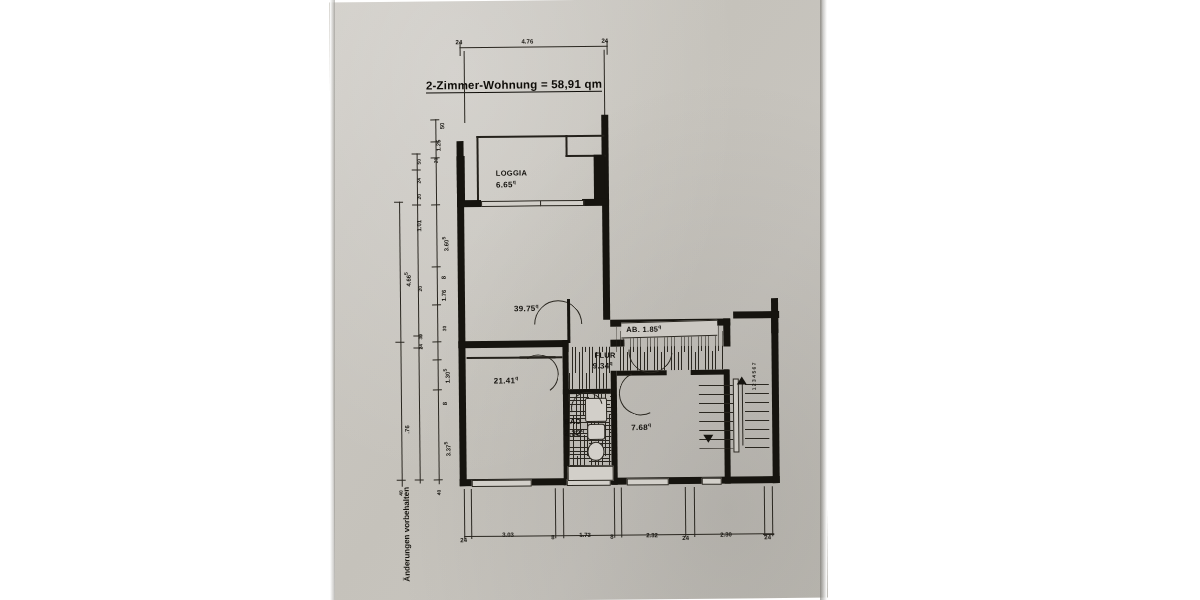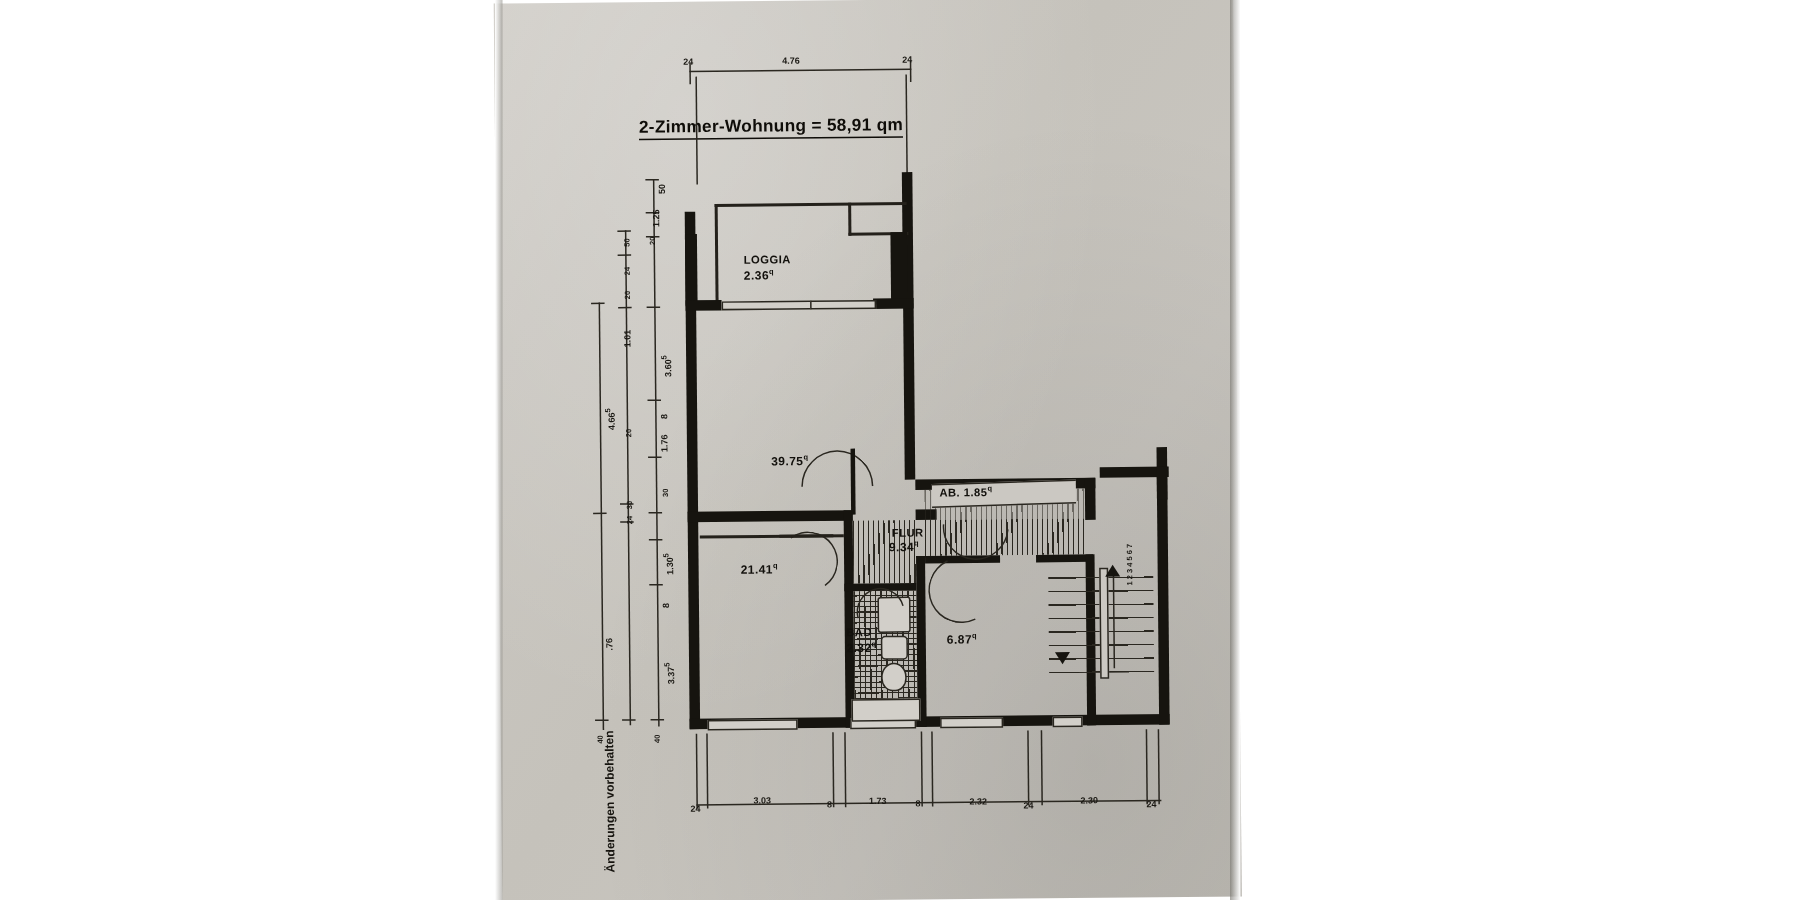--- a/index.html
+++ b/index.html
@@ -163,21 +163,21 @@
     <div class="swing" style="left:618px;top:372px;width:42px;height:42px;
          border-color:#2a2720;border-right-color:transparent;border-top-color:transparent;
          transform:rotate(20deg);"></div>
 
     <div class="swing" style="left:570px;top:392px;width:30px;height:30px;
          border-color:#2a2720;border-right-color:transparent;border-bottom-color:transparent;
          transform:rotate(30deg);"></div>
 
     <div class="lbl name" style="left:497px;top:168px;">LOGGIA</div>
     <div class="lbl area" style="left:497px;top:178px;">
-      <span>2.36</span><span class="sup">q</span>
+      <span>6.65</span><span class="sup">q</span>
     </div>
 
     <div class="lbl area" style="left:514px;top:302px;">
       <span>39.75</span><span class="sup">q</span>
     </div>
 
     <div class="lbl area" style="left:493px;top:374px;">
       <span>21.41</span><span class="sup">q</span>
     </div>
 
@@ -193,21 +193,21 @@
       <span>AB.</span>
       <span>1.85</span><span class="sup">q</span>
     </div>
 
     <div class="lbl name" style="left:563px;top:417px;">BAD</div>
     <div class="lbl area" style="left:563px;top:427px;">
       <span>2.32</span><span class="sup">q</span>
     </div>
 
     <div class="lbl area" style="left:630px;top:422px;">
-      <span>6.87</span><span class="sup">q</span>
+      <span>7.68</span><span class="sup">q</span>
     </div>
 
     <div class="stairH" style="left:698px;top:382px;width:70px;height:68px;"></div>
     <div class="ink" style="left:732px;top:380px;width:4px;height:72px;background:#cbc8c2;border:1px solid #2a2720;"></div>
     <div class="dlinev" style="left:741px;top:385px;height:62px;"></div>
     <div class="arrowUp" style="left:736px;top:378px;"></div>
     <div class="arrowDn" style="left:702px;top:436px;"></div>
     <div class="vside" style="left:750px;top:392px;">1 2 3 4 5 6 7</div>
 
     <div class="dlinev" style="left:437px;top:118px;height:365px;"></div>

